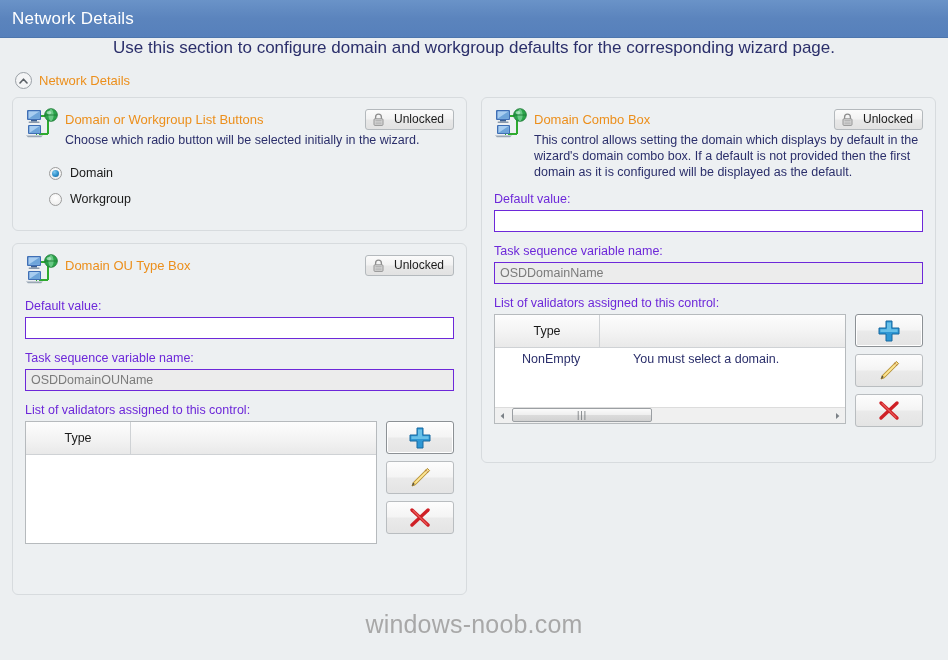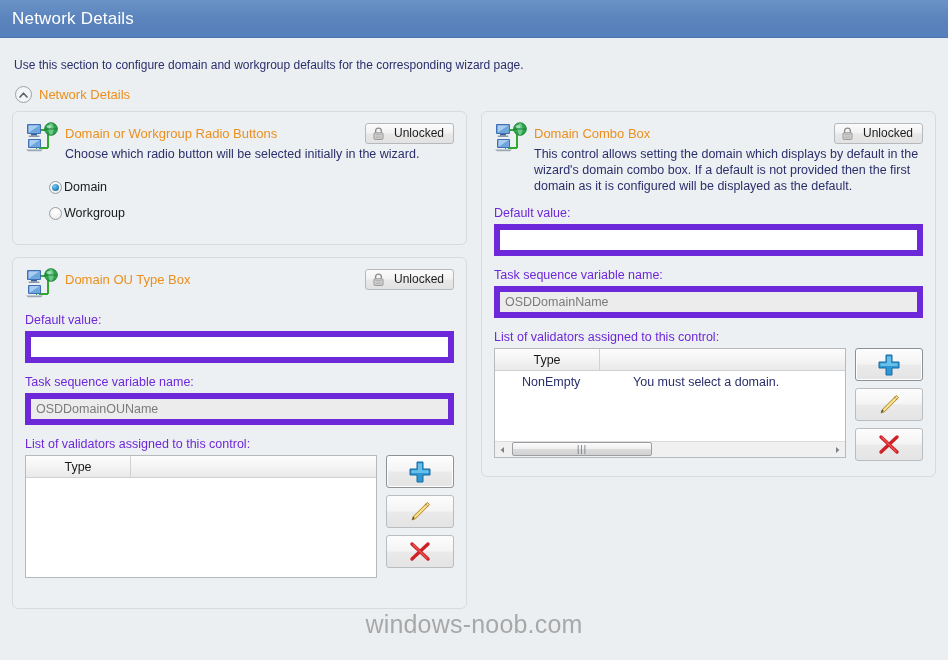--- a/index.html
+++ b/index.html
@@ -35,23 +35,24 @@
 
   
   .page {
     position: relative;
     padding: 0 12px;
     box-sizing: border-box;
     height: 622px;
     background: #eceff1;
   }
   .intro {
-    padding: 20px 2px 12px 2px;
-    font-size: 12px;
+    padding: 0 2px 12px 2px;
+    font-size: 17px;
     color: #2b2f6b;
+    text-align: center;
   }
 
   
   .section-header {
     display: flex;
     align-items: center;
     gap: 7px;
     padding: 2px 0 8px 3px;
   }
   .chev-btn {
@@ -143,41 +144,41 @@
   }
 
   
   .field-label {
     font-size: 12.5px;
     color: #6d28d9;
     margin: 12px 0 4px 0;
   }
   .txt {
     height: 22px;
-    border: 6px solid #6d28d9;
+    border: 1px solid #6d28d9;
     background: #ffffff;
     box-sizing: border-box;
     width: 100%;
     font-family: "Liberation Sans", sans-serif;
     font-size: 12.5px;
     color: #2b2f6b;
     padding: 10px 5px;
     outline: none;
   }
   .txt.readonly {
     background: #ececec;
     color: #7b7b7b;
   }
 
   
   .radios { padding: 14px 0 4px 24px; }
   .radio-row {
     display: flex;
     align-items: center;
-    gap: 2px;
+    gap: 8px;
     height: 22px;
     margin-bottom: 4px;
   }
   .radio {
     width: 13px;
     height: 13px;
     border-radius: 50%;
     border: 1px solid #9c9c9c;
     background: radial-gradient(circle at 50% 35%, #ffffff 0%, #f0f0f0 70%, #dedede 100%);
     box-sizing: border-box;
@@ -203,21 +204,21 @@
   .grid {
     flex: 1 1 auto;
     background: #ffffff;
     border: 1px solid #b6babd;
     box-sizing: border-box;
     position: relative;
     overflow: hidden;
   }
   .grid-head {
     display: flex;
-    height: 22px;
+    height: 33px;
     background: linear-gradient(to bottom, #fdfdfd 0%, #f3f3f3 55%, #e9e9e9 100%);
     border-bottom: 1px solid #cfd2d5;
     box-sizing: border-box;
   }
   .grid-head .cell {
     display: flex;
     align-items: center;
     justify-content: center;
     font-size: 12.5px;
     color: #1a1a1a;
@@ -372,21 +373,21 @@
 
               <rect x="3" y="18" width="13" height="9" rx="1" fill="#3f6fb5"></rect>
               <rect x="4.3" y="19.1" width="10.4" height="6.8" rx="0.5" fill="#a8cdf0"></rect>
               <path d="M4.3 25.9 L14.7 19.1 L14.7 25.9 Z" fill="#6ea5da"></path>
               <path d="M1.2 28.3 L17.8 28.3 L16.2 30.2 L2.8 30.2 Z" fill="#9aa7b5"></path>
               <path d="M1.2 28.3 L17.8 28.3 L17.3 28.9 L1.7 28.9 Z" fill="#c8d0d8"></path>
             </svg>
           </span>
           <div class="panel-head-main">
             <div class="panel-title-row">
-              <span class="panel-title">Domain or Workgroup Radio Buttons</span>
+              <span class="panel-title">Domain or Workgroup List Buttons</span>
               <span class="lock-btn">
                 <span>
                   <svg width="11" height="13" viewBox="0 0 11 13">
                     <path d="M2.6 6 V4.1 a2.9 2.9 0 0 1 5.8 0 V6" stroke="#8c8c8c" stroke-width="1.3" fill="none"></path>
                     <rect x="1" y="5.8" width="9" height="6.6" rx="1" fill="#d9d9d9" stroke="#8c8c8c" stroke-width="0.9"></rect>
                     <rect x="2.4" y="7" width="6.2" height="1" fill="#b5b5b5"></rect>
                     <rect x="2.4" y="8.6" width="6.2" height="1" fill="#b5b5b5"></rect>
                     <rect x="2.4" y="10.2" width="6.2" height="1" fill="#b5b5b5"></rect>
                   </svg>
                 </span>

